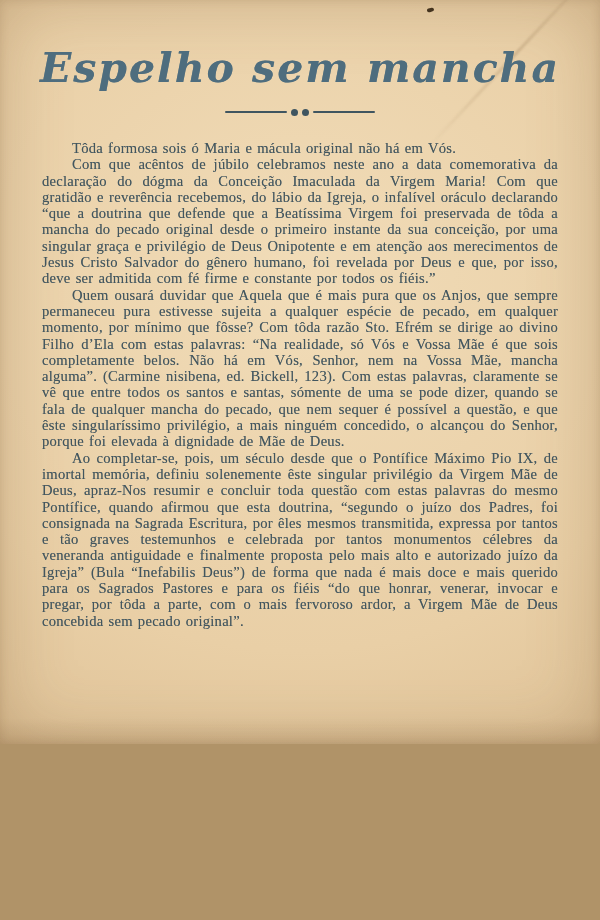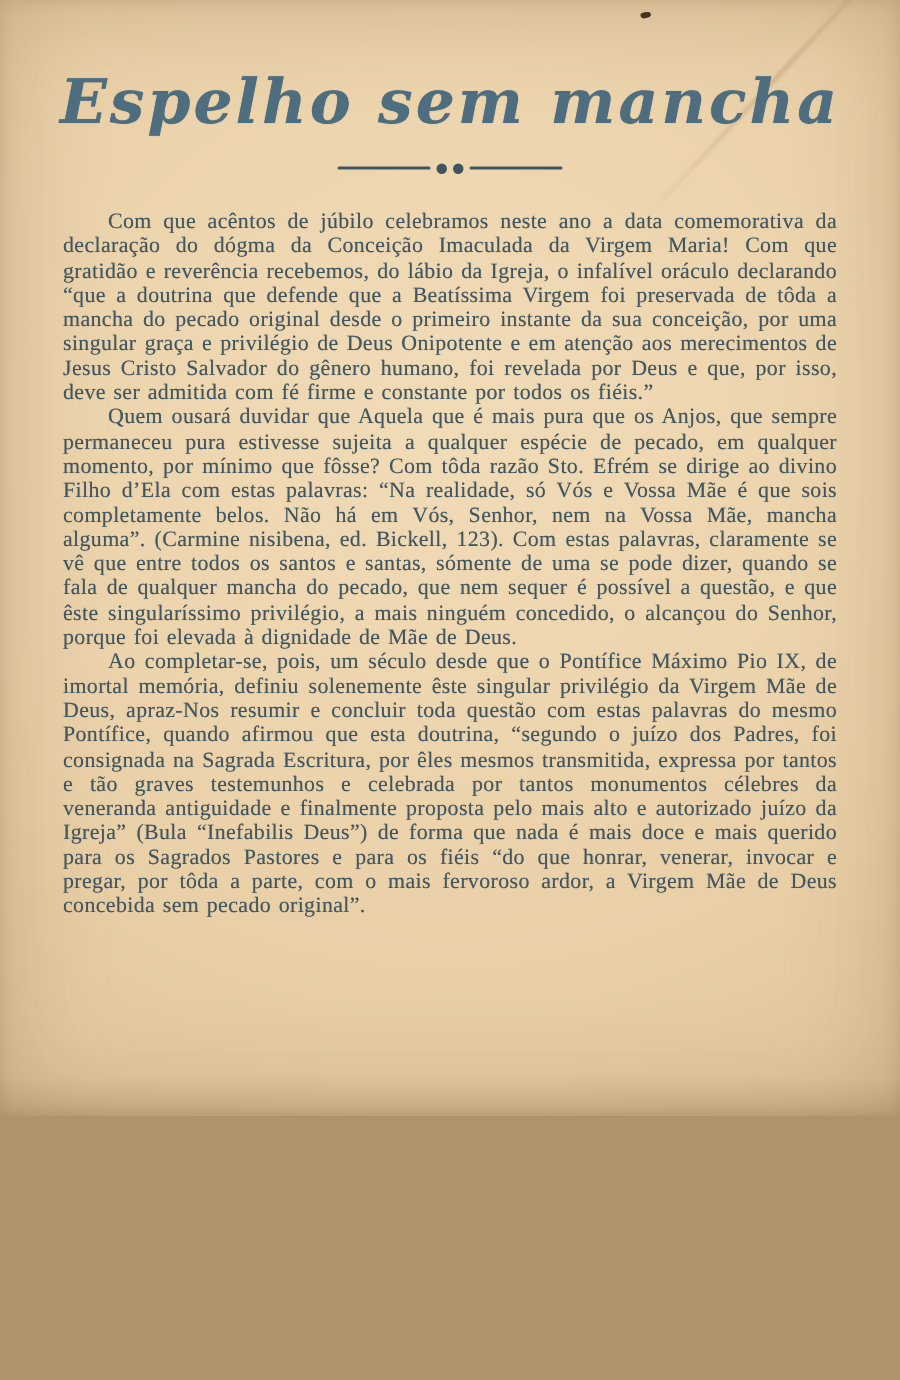--- a/index.html
+++ b/index.html
@@ -77,20 +77,21 @@
   <h1 class="title">Espelho sem mancha</h1>
 
   <div class="title-divider">
     <span class="rule"></span>
     <span class="dot"></span>
     <span class="dot"></span>
     <span class="rule"></span>
   </div>
 
   <main class="body-text">
+    <p>Tôda formosa sois ó Maria e mácula original não há em Vós.</p>
     <p>Com que acêntos de júbilo celebramos neste ano a data comemorativa da declaração do dógma da Conceição Imaculada da Virgem Maria! Com que gratidão e reverência recebemos, do lábio da Igreja, o infalível oráculo declarando “que a doutrina que defende que a Beatíssima Virgem foi preservada de tôda a mancha do pecado original desde o primeiro instante da sua conceição, por uma singular graça e privilégio de Deus Onipotente e em atenção aos merecimentos de Jesus Cristo Salvador do gênero humano, foi revelada por Deus e que, por isso, deve ser admitida com fé firme e constante por todos os fiéis.”</p>
     <p>Quem ousará duvidar que Aquela que é mais pura que os Anjos, que sempre permaneceu pura estivesse sujeita a qualquer espécie de pecado, em qualquer momento, por mínimo que fôsse? Com tôda razão Sto. Efrém se dirige ao divino Filho d’Ela com estas palavras: “Na realidade, só Vós e Vossa Mãe é que sois completamente belos. Não há em Vós, Senhor, nem na Vossa Mãe, mancha alguma”. (Carmine nisibena, ed. Bickell, 123). Com estas palavras, claramente se vê que entre todos os santos e santas, sómente de uma se pode dizer, quando se fala de qualquer mancha do pecado, que nem sequer é possível a questão, e que êste singularíssimo privilégio, a mais ninguém concedido, o alcançou do Senhor, porque foi elevada à dignidade de Mãe de Deus.</p>
     <p>Ao completar-se, pois, um século desde que o Pontífice Máximo Pio IX, de imortal memória, definiu solenemente êste singular privilégio da Virgem Mãe de Deus, apraz-Nos resumir e concluir toda questão com estas palavras do mesmo Pontífice, quando afirmou que esta doutrina, “segundo o juízo dos Padres, foi consignada na Sagrada Escritura, por êles mesmos transmitida, expressa por tantos e tão graves testemunhos e celebrada por tantos monumentos célebres da veneranda antiguidade e finalmente proposta pelo mais alto e autorizado juízo da Igreja” (Bula “Inefabilis Deus”) de forma que nada é mais doce e mais querido para os Sagrados Pastores e para os fiéis “do que honrar, venerar, invocar e pregar, por tôda a parte, com o mais fervoroso ardor, a Virgem Mãe de Deus concebida sem pecado original”.</p>
   </main>
 
   <svg class="bottom-ornament" viewBox="0 0 416 26" xmlns="http://www.w3.org/2000/svg">
 
     <line x1="3" y1="9" x2="152" y2="9" stroke-width="2"></line>
     <line x1="80" y1="14" x2="178" y2="14" stroke-width="2.6"></line>
     <line x1="80" y1="9.5" x2="178" y2="9.5" stroke-width="1.4"></line>

